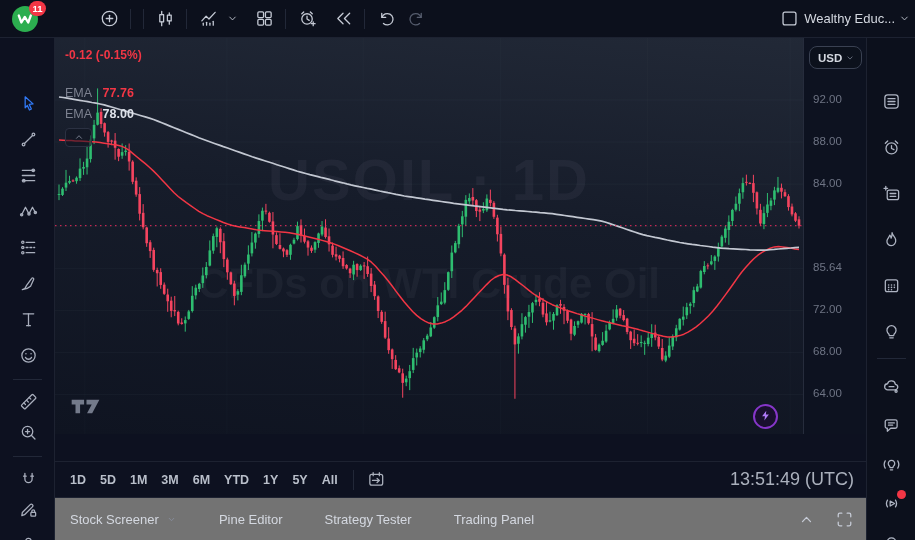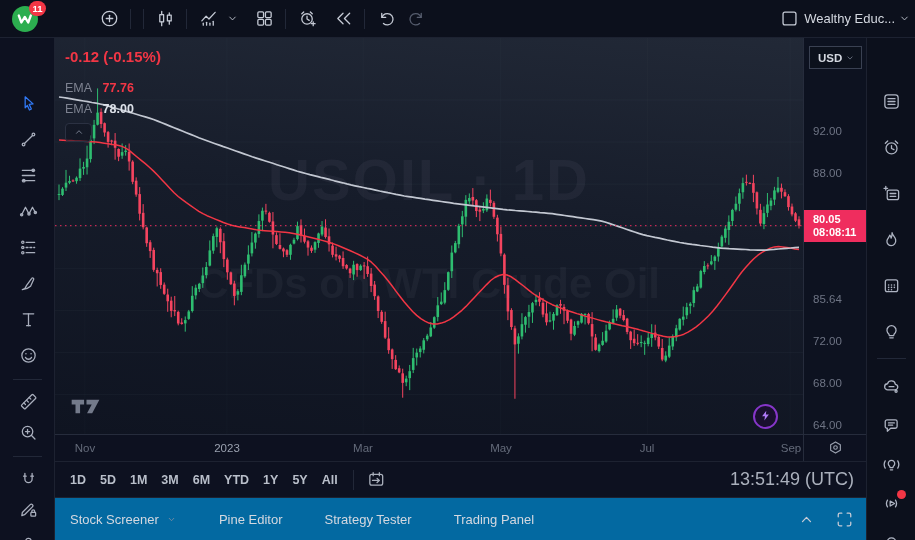--- a/index.html
+++ b/index.html
@@ -34,50 +34,50 @@
   .red-dot{position:absolute;right:-2px;top:-3px;width:9px;height:9px;border-radius:50%;background:#f23645;}
 
   
   #main{position:absolute;left:55px;top:38px;width:811px;height:502px;}
   #chart-pane{position:absolute;left:0;top:0;width:811px;height:396px;background:linear-gradient(186deg,#222937 0%,#161c2a 45%,#0f1421 100%);overflow:hidden;}
   #chart-svg{position:absolute;left:0;top:0;z-index:2;cursor:crosshair;}
   #watermark{position:absolute;left:0;top:0;width:748px;height:396px;z-index:1;pointer-events:none;}
   .wm1{position:absolute;left:0;top:108px;width:748px;text-align:center;font-size:58px;font-weight:700;color:rgba(150,158,174,0.08);letter-spacing:2px;}
   .wm2{position:absolute;left:0;top:222px;width:748px;text-align:center;font-size:42px;font-weight:700;color:rgba(150,158,174,0.07);}
   #legend{position:absolute;left:10px;top:10px;z-index:6;}
-  .lg-change{font-size:15px;font-weight:600;color:#f23645;margin-bottom:16px;}
+  .lg-change{font-size:12px;font-weight:600;color:#f23645;margin-bottom:24px;}
   .lg-row{font-size:12.5px;margin-bottom:7px;}
   .lg-name{color:#7d8290;margin-right:7px;}
   .v-red{color:#f23645;font-weight:600;}
   .v-white{color:#dde1e9;font-weight:600;}
   #legend-collapse{margin-top:2px;width:27px;height:19px;border:1px solid #2b3142;border-radius:4px;background:rgba(16,20,32,.55);display:flex;align-items:center;justify-content:center;color:#8b92a3;cursor:pointer;}
   #tv-attrib{position:absolute;left:14px;top:358px;z-index:5;color:#6e7585;cursor:pointer;}
   #boost-btn{position:absolute;left:698px;top:366px;width:25px;height:25px;border-radius:50%;border:2px solid #8636c9;background:#190f2e;display:flex;align-items:center;justify-content:center;color:#b07af7;z-index:6;cursor:pointer;}
 
   
   #price-axis{position:absolute;left:748px;top:0;width:63px;height:396px;background:#0d1220;border-left:1px solid #262c3c;z-index:5;cursor:ns-resize;}
-  #usd-btn{position:absolute;left:5px;top:8px;width:53px;height:23px;border:1px solid #3a4152;border-radius:0;display:flex;align-items:center;justify-content:space-between;padding:0 6px 0 8px;color:#d4d8e0;font-size:11.5px;font-weight:600;cursor:pointer;background:rgba(13,17,28,.8);}
-  .ptick{position:absolute;left:9px;height:14px;font-size:11.5px;color:#6e7484;margin-top:32px;}
+  #usd-btn{position:absolute;left:5px;top:8px;width:53px;height:23px;border:1px solid #3a4152;border-radius:8px;display:flex;align-items:center;justify-content:space-between;padding:0 6px 0 8px;color:#d4d8e0;font-size:11.5px;font-weight:600;cursor:pointer;background:rgba(13,17,28,.8);}
+  .ptick{position:absolute;left:9px;height:14px;font-size:11.5px;color:#6e7484;}
   #last-label{position:absolute;left:0;top:172px;width:63px;height:32px;background:#ef2d5e;color:#fff;padding:3px 0 0 9px;line-height:13px;font-size:11px;font-weight:700;}
 
   
   #time-axis{position:absolute;left:0;top:396px;width:811px;height:27px;background:#0d1120;border-top:1px solid #262c3c;cursor:ew-resize;}
   .ttick{position:absolute;top:7px;font-size:11.5px;color:#646b7a;transform:translateX(-50%);}
   .ttick.bright{color:#9aa1af;}
   #axis-gear{position:absolute;left:768px;top:3px;width:24px;height:22px;display:flex;align-items:center;justify-content:center;color:#9aa1af;cursor:pointer;}
   #time-axis .vsep{position:absolute;left:748px;top:0;width:1px;height:27px;background:#262c3c;}
 
   
   #range-bar{position:absolute;left:0;top:423px;width:811px;height:36px;background:#0d1120;border-top:1px solid #1d2231;display:flex;align-items:center;padding:0 12px 0 8px;}
   .rng{background:none;border:none;color:#b9bfca;font-size:12.5px;font-weight:600;padding:5px 7px;border-radius:4px;cursor:pointer;}
   #range-bar .sep{margin:0 8px;}
   #clock{margin-left:auto;font-size:18px;color:#aab0bc;cursor:pointer;}
 
   
-  #bottom-tabs{position:absolute;left:0;top:459px;width:811px;height:43px;background:#0369a1;border-top:1px solid #1d2231;display:flex;align-items:center;padding-left:15px;}
+  #bottom-tabs{position:absolute;left:0;top:459px;width:811px;height:43px;background:#737373;border-top:1px solid #1d2231;display:flex;align-items:center;padding-left:15px;}
   .btab{display:flex;align-items:center;gap:7px;font-size:13px;color:#d4d8e0;margin-right:42px;cursor:pointer;white-space:nowrap;}
   #tabs-right{position:absolute;right:10px;top:0;height:43px;display:flex;align-items:center;gap:14px;color:#8b92a3;}
   #tabs-right .tb-icon{width:24px;height:24px;}
 </style>
 </head>
 <body>
 
 <div id="app">
 
   <header id="topbar">
@@ -856,42 +856,23 @@
               </svg>
             </span>
         </div>
         <div class="ptick" style="top:55px;">92.00</div>
         <div class="ptick" style="top:97px;">88.00</div>
         <div class="ptick" style="top:139px;">84.00</div>
         <div class="ptick" style="top:223px;">85.64</div>
         <div class="ptick" style="top:265px;">72.00</div>
         <div class="ptick" style="top:307px;">68.00</div>
         <div class="ptick" style="top:349px;text-align:center;">64.00</div>
-        <div id="last-label">
-          <div>80.05</div>
-          <div>08:08:11</div>
-        </div>
       </div>
     </section>
 
-    <div id="time-axis">
-      <span class="ttick" style="left:30px;">Nov</span>
-      <span class="ttick bright" style="left:172px;">2023</span>
-      <span class="ttick" style="left:308px;">Mar</span>
-      <span class="ttick" style="left:446px;">May</span>
-      <span class="ttick" style="left:592px;">Jul</span>
-      <span class="ttick" style="left:736px;">Sep</span>
-      <span class="vsep"></span>
-      <span id="axis-gear">
-          <span><svg viewBox="0 0 20 20" width="17" height="17" fill="none" stroke="currentColor" stroke-width="1.35" stroke-linecap="round" stroke-linejoin="round">
-              <path d="M10,3.4 l5.7,3.3 v6.6 L10,16.6 4.3,13.3 V6.7 Z"></path>
-              <circle cx="10" cy="10" r="2.1"></circle>
-            </svg></span>
-        </span>
-    </div>
 
     <div id="range-bar">
       <button class="rng">1D</button>
       <button class="rng">5D</button>
       <button class="rng">1M</button>
       <button class="rng">3M</button>
       <button class="rng">6M</button>
       <button class="rng">YTD</button>
       <button class="rng">1Y</button>
       <button class="rng">5Y</button>

